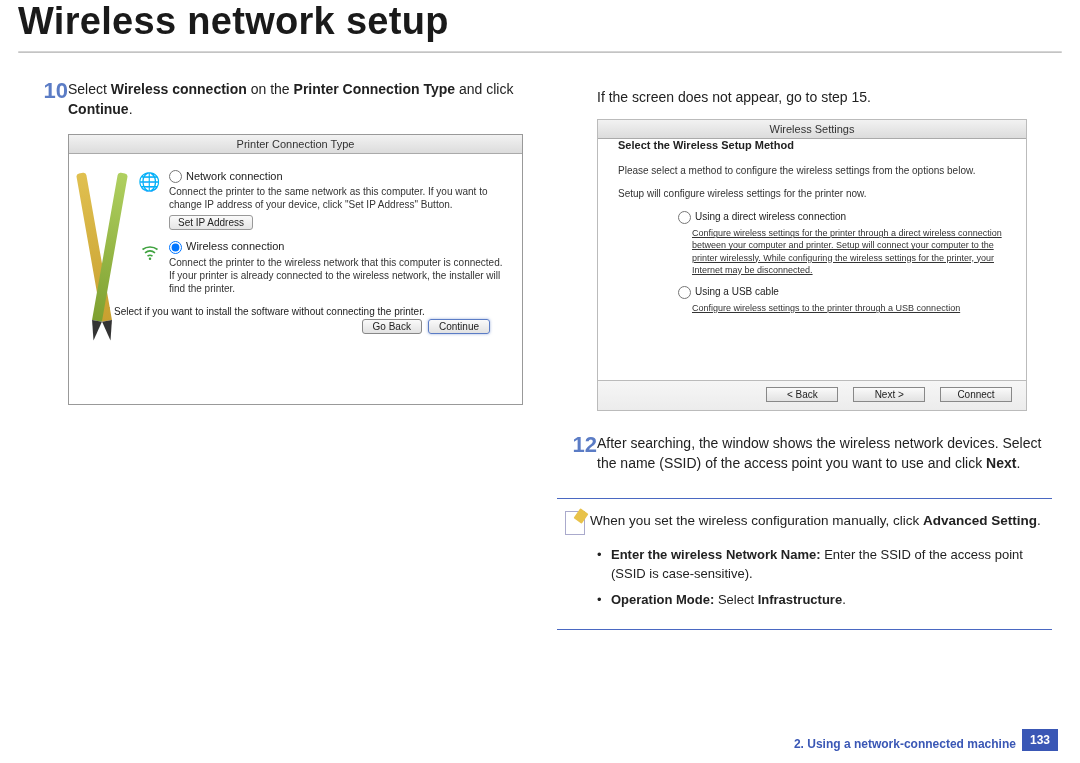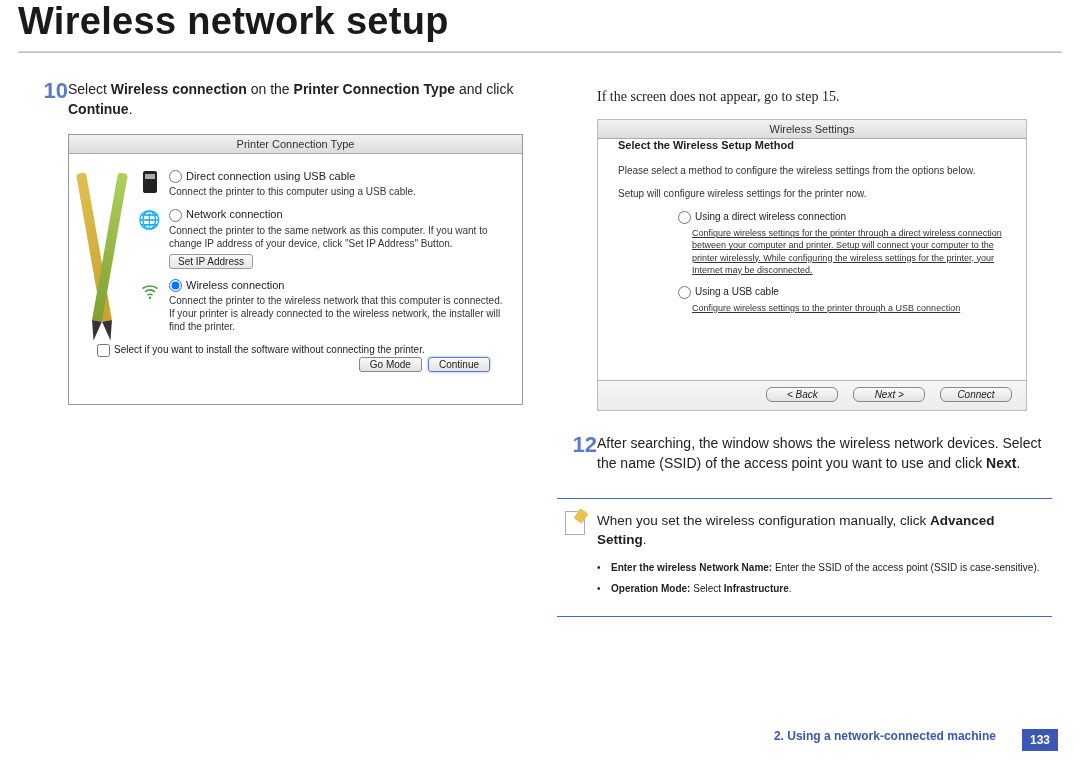--- a/index.html
+++ b/index.html
@@ -5,21 +5,21 @@
   * { box-sizing: border-box; margin: 0; padding: 0; }
   body { width: 1080px; height: 763px; font-family: "Myriad Pro", "Segoe UI", Arial, sans-serif; color: #222; position: relative; background: #fff; }
   .page-title { font-size: 38px; font-weight: 700; padding: 0 0 6px 18px; letter-spacing: 0.3px; color: #1a1a1a; }
   .title-rule { margin: 2px 18px 0 18px; height: 2px; background: linear-gradient(#ddd,#bbb); border-radius: 1px; }
   .columns { display: flex; padding: 26px 28px 0 28px; gap: 34px; }
   .col { flex: 1; }
   .step { display: flex; margin-bottom: 12px; }
   .step-num { font-size: 22px; font-weight: 700; color: #5b7cc5; width: 40px; flex-shrink: 0; line-height: 1.1; text-align: right; }
   .step-text { font-size: 14px; line-height: 1.45; }
   .step-text b { font-weight: 700; }
-  .subtext { font-size: 14px; line-height: 1.45; margin-left: 40px; margin-top: 8px; font-family: Liberation Serif, serif; }
+  .subtext { font-size: 14px; line-height: 1.45; margin-left: 40px; margin-top: 8px; }
 
   
   .shot { border: 1px solid #999; margin: 14px 0 0 40px; font-family: "Lucida Grande", Arial, sans-serif; font-size: 11px; color: #222; }
   .shot-titlebar { height: 19px; background: linear-gradient(#f2f2f2,#dcdcdc); border-bottom: 1px solid #aaa; text-align: center; font-size: 11px; line-height: 19px; color: #333; }
   .shot-body { position: relative; padding: 16px 18px 14px 70px; background: #fff; min-height: 250px; }
   .pencils { position: absolute; left: 6px; top: 18px; width: 56px; height: 170px; }
   .pencil { position: absolute; width: 10px; height: 150px; border-radius: 3px 3px 0 0; }
   .pencil.p1 { left: 14px; top: 0; background: linear-gradient(#e0c050,#c8a030); transform: rotate(-10deg); }
   .pencil.p2 { left: 30px; top: 0; background: linear-gradient(#b0d060,#7ea030); transform: rotate(10deg); }
   .pencil-tip { position: absolute; bottom: -20px; left: 0; width: 0; height: 0; border-left: 5px solid transparent; border-right: 5px solid transparent; border-top: 20px solid #333; }
@@ -44,34 +44,34 @@
   
   .shot2 { border: 1px solid #bbb; margin: 12px 0 0 40px; font-family: "Lucida Grande", Arial, sans-serif; font-size: 10px; color: #222; width: 430px; }
   .shot2-body { padding: 0 20px 6px 20px; }
   .sel-method { font-weight: 700; font-size: 11px; margin-bottom: 14px; }
   .method-p { font-size: 10px; margin-bottom: 12px; color: #333; }
   .method-opt { margin: 10px 0 0 60px; }
   .method-opt .ml { font-size: 10px; }
   .method-opt input[type=radio] { margin-right: 4px; vertical-align: middle; }
   .method-desc { font-size: 9px; color: #333; margin: 3px 0 0 14px; line-height: 1.35; text-decoration: underline; }
   .shot2-foot { margin-top: 60px; border: 1px solid #bbb; border-left:0; border-right:0; border-bottom:0; padding: 6px 14px 8px 0; text-align: right; background: linear-gradient(#f6f6f6,#ececec); }
-  .winbtn { display: inline-block; font-size: 10px; padding: 1px 0; width: 72px; text-align: center; border: 1px solid #888; border-radius: 6px; background: linear-gradient(#fafafa,#e2e2e2); margin-left: 12px; font-style: italic; }
+  .winbtn { display: inline-block; font-size: 10px; padding: 1px 0; width: 72px; text-align: center; border: 1px solid #888; border-radius: 0; background: linear-gradient(#fafafa,#e2e2e2); margin-left: 12px; }
 
   
   .note-wrap { margin: 24px 0 0 0; border-top: 1px solid #4a68c2; border-bottom: 1px solid #4a68c2; padding: 12px 8px 14px 8px; }
-  .note-row1 { display: flex; align-items: flex-start; gap: 12px; }
+  .note-row1 { display: flex; align-items: flex-start; gap: 5px; }
   .memo-icon { width: 20px; height: 24px; border: 1px solid #aac; background: #fff; position: relative; flex-shrink: 0; }
   .memo-icon::before { content:""; position:absolute; right:-2px; top:-2px; width:10px; height:12px; background:#e8c24a; transform: rotate(35deg); border-radius:1px; }
   .note-text { font-size: 13.5px; line-height: 1.45; }
-  .note-bullets { margin: 10px 0 0 32px; font-size: 10px; line-height: 1.5; }
+  .note-bullets { margin: 10px 0 0 32px; font-size: 13px; line-height: 1.5; }
   .note-bullets li { list-style: none; position: relative; padding-left: 14px; margin-bottom: 6px; }
   .note-bullets li::before { content: "•"; position: absolute; left: 0; top: 0; }
 
   
-  .page-foot { position: absolute; right: 22px; bottom: 12px; display: flex; align-items: flex-start; gap: 26px; font-size: 12px; }
+  .page-foot { position: absolute; right: 22px; bottom: 12px; display: flex; align-items: flex-end; gap: 6px; font-size: 12px; }
   .foot-chapter { color: #3a57b5; font-weight: 700; }
   .foot-num { background: #3a57b5; color: #fff; font-weight: 700; padding: 4px 8px; }
 </style>
 </head>
 <body>
 
 <h1 class="page-title">Wireless network setup</h1>
 <div class="title-rule"></div>
 
 <div class="columns">
@@ -87,29 +87,20 @@
       <div class="shot-body">
         <div class="pencils">
           <div class="pencil p1">
               <div class="pencil-tip"></div>
             </div>
           <div class="pencil p2">
               <div class="pencil-tip"></div>
             </div>
         </div>
 
-        <div class="opt">
-          <div class="opt-icon">
-              <div class="usb-icon"></div>
-            </div>
-          <div class="opt-body">
-            <label class="opt-label"><input type="radio" name="ct" style=""><span>Direct connection using USB cable</span></label>
-            <div class="opt-desc">Connect the printer to this computer using a USB cable.</div>
-          </div>
-        </div>
 
         <div class="opt">
           <div class="opt-icon net-icon">🌐</div>
           <div class="opt-body">
             <label class="opt-label"><input type="radio" name="ct" style=""><span>Network connection</span></label>
             <div class="opt-desc">Connect the printer to the same network as this computer.
 If you want to change IP address of your device, click "Set IP Address" Button.</div>
             <span class="ip-btn">Set IP Address</span>
           </div>
         </div>
@@ -124,21 +115,21 @@
           <div class="opt-body">
             <label class="opt-label"><input type="radio" name="ct" checked="" style=""><span>Wireless connection</span></label>
             <div class="opt-desc">Connect the printer to the wireless network that this computer is connected.
 If your printer is already connected to the wireless network, the installer will find the printer.</div>
           </div>
         </div>
 
         <label class="install-chk"><input type="checkbox" style=""><span>Select if you want to install the software without connecting the printer.</span></label>
 
         <div class="shot-foot">
-          <span class="mac-btn">Go Mode</span>
+          <span class="mac-btn">Go Back</span>
           <span class="mac-btn primary">Continue</span>
         </div>
       </div>
     </div>
   </div>
 
   <div class="col">
     <div class="subtext">If the screen does not appear, go to step 15.</div>
 
     <div class="shot2">

